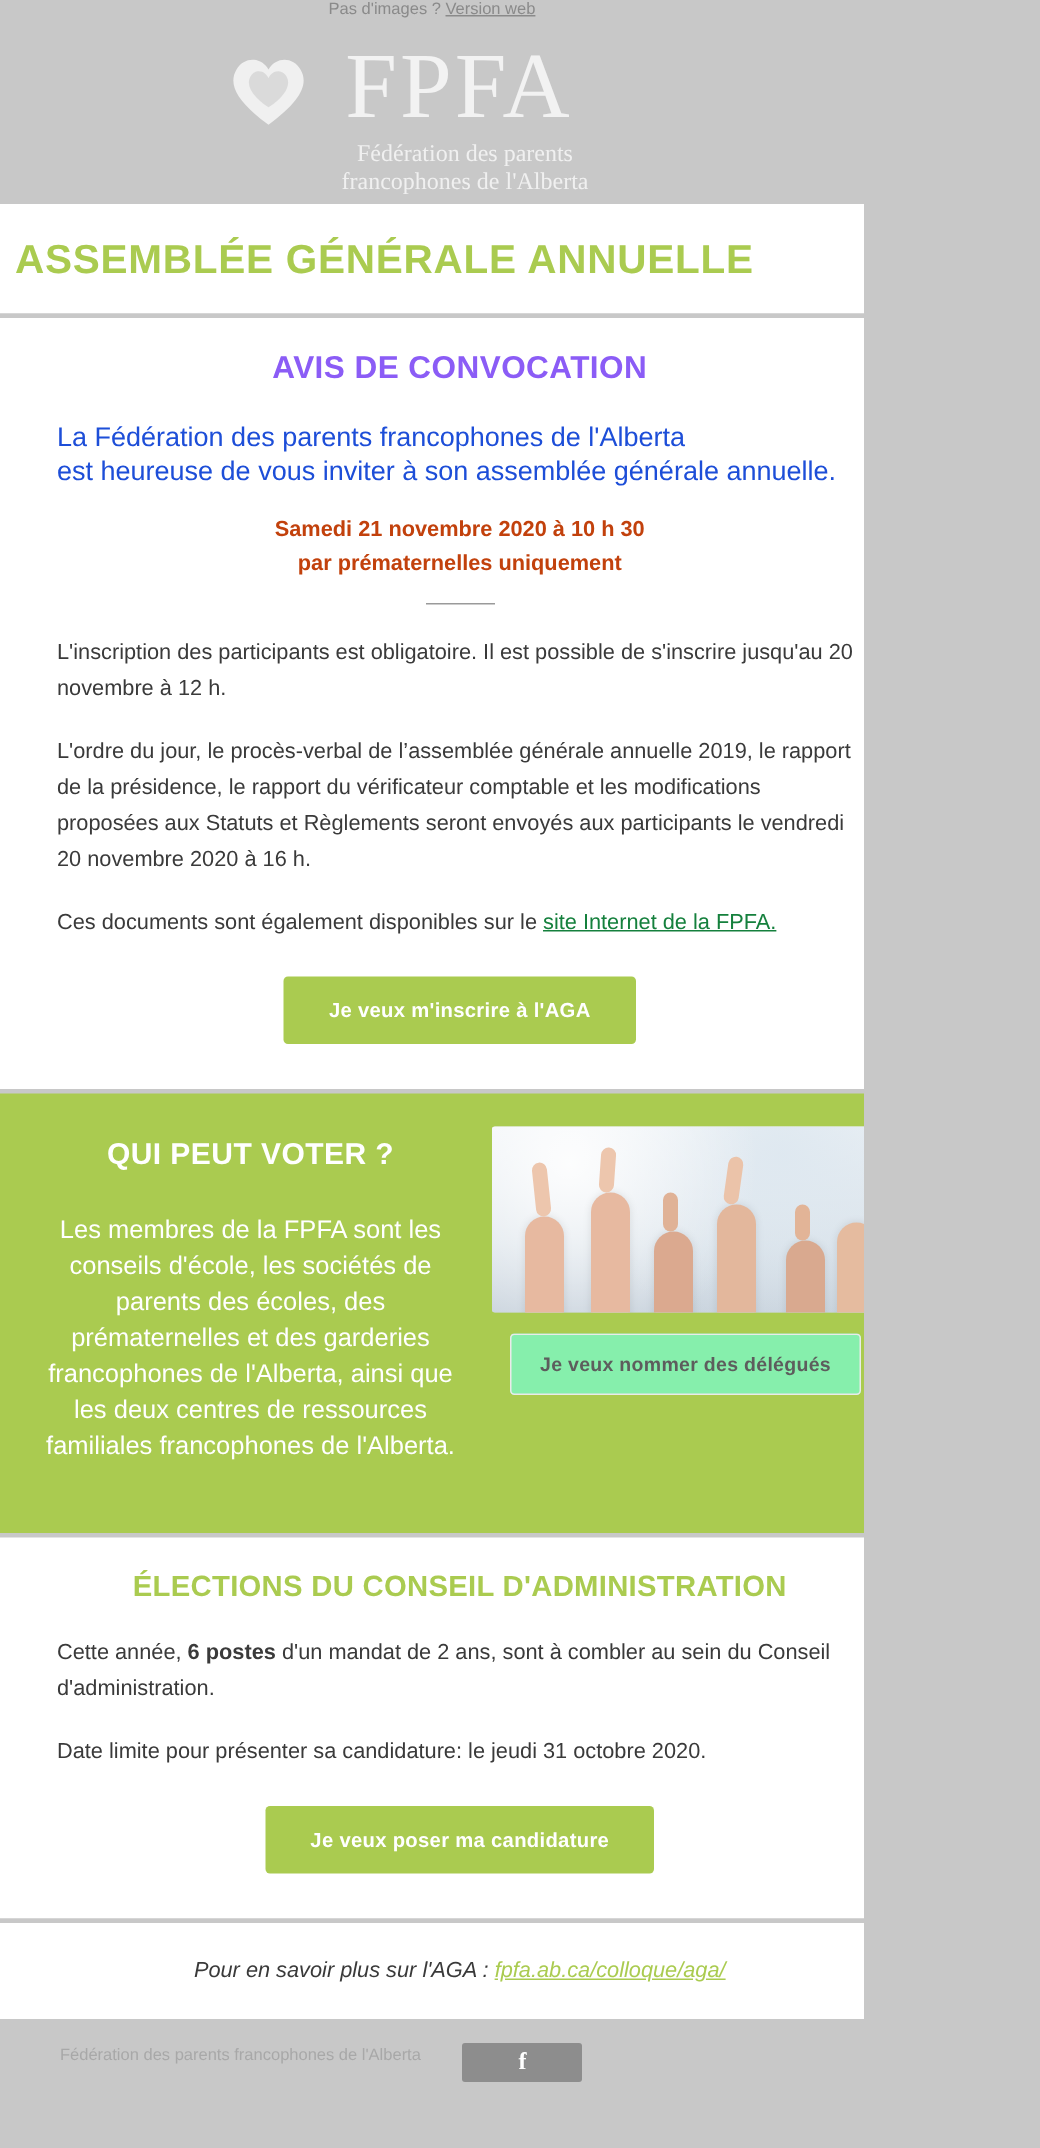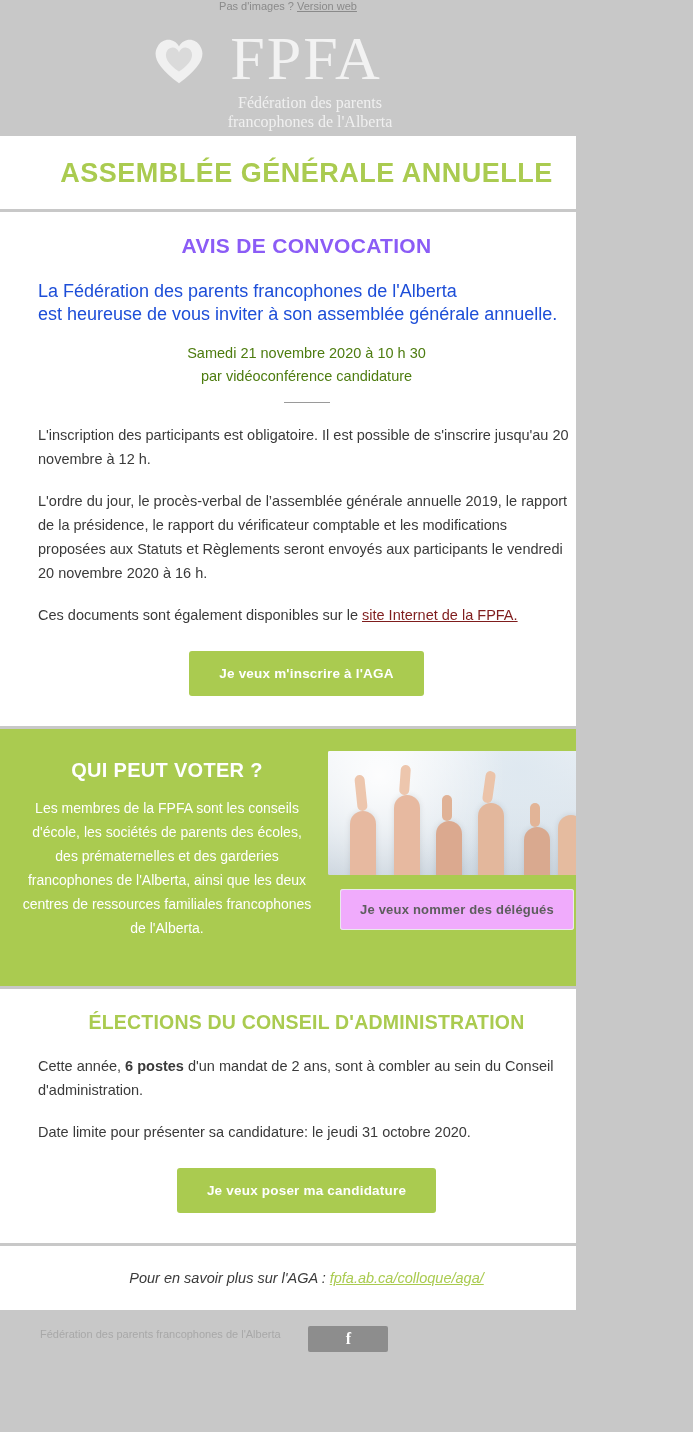--- a/index.html
+++ b/index.html
@@ -73,21 +73,20 @@
   
   .email {
     width: 613px;
     margin: 0 auto;
   }
   .band-gap { height: 3px; background: #c8c8c8; }
 
   .title-band {
     background: #ffffff;
     padding: 22px 10px 20px 10px;
-    text-align: center;
   }
   .title-band h1 {
     margin: 0;
     font-size: 27px;
     font-weight: bold;
     letter-spacing: .5px;
     color: #aacb50;
   }
 
   .section-white {
@@ -106,83 +105,83 @@
     text-align: left;
     font-size: 18px;
     line-height: 23px;
     color: #1d4ed8;
     margin: 0 0 16px 0;
   }
   .datetime {
     text-align: center;
     font-size: 14.5px;
     line-height: 23px;
-    color: #4d7c0f;
-    font-weight: normal;
+    color: #c2410c;
+    font-weight: bold;
     margin: 0 0 14px 0;
   }
   .rule {
     width: 46px;
     height: 1px;
     background: #9a9a9a;
     margin: 14px auto 20px auto;
   }
   p.body {
     font-size: 14.5px;
     line-height: 24px;
     color: #3a3a3a;
     margin: 0 0 18px 0;
     text-align: left;
   }
   p.body:last-of-type { margin-bottom: 0; }
   a.inline-link {
-    color: #7f1d1d;
+    color: #15803d;
     text-decoration: underline;
   }
   .btn-wrap { text-align: center; margin-top: 24px; }
   .btn {
     display: inline-block;
     background: #aacb50;
     color: #ffffff;
     font-size: 13.5px;
     font-weight: bold;
     padding: 15px 30px;
     border-radius: 3px;
     text-decoration: none;
     letter-spacing: .2px;
   }
   .btn.white {
-    background: #f0abfc;
+    background: #86efac;
     color: #5d5d5d;
     font-size: 13px;
     padding: 13px 20px;
     box-shadow: 0 0 0 1px #eaeaea inset;
   }
 
   
   .section-green {
     background: #aacb50;
     padding: 22px 22px 28px 22px;
     display: flex;
     gap: 16px;
   }
   .green-left {
     width: 290px;
     text-align: center;
     color: #ffffff;
   }
   .green-left h2 {
-    margin: 8px 0 14px 0;
+    margin: 8px 0 26px 0;
     font-size: 20px;
     font-weight: bold;
     color: #ffffff;
     letter-spacing: .3px;
   }
   .green-left p {
-    font-size: 14px;
+    font-size: 17px;
     line-height: 24px;
     margin: 0 0 18px 0;
     color: #ffffff;
   }
   .green-right {
     width: 258px;
     text-align: center;
   }
   .photo {
     width: 258px;
@@ -298,21 +297,21 @@
     <div class="band-gap"></div>
 
     <div class="section-white">
       <h2>AVIS DE CONVOCATION</h2>
       <p class="intro">
         <span>La Fédération des parents francophones de l'Alberta</span><br>
         <span>est heureuse de vous inviter à son assemblée générale annuelle.</span>
       </p>
       <p class="datetime">
         <span>Samedi 21 novembre 2020 à 10 h 30</span><br>
-        <span>par vidéoconférence candidature</span>
+        <span>par prématernelles uniquement</span>
       </p>
       <div class="rule"></div>
       <p class="body">L'inscription des participants est obligatoire. Il est possible de s'inscrire jusqu'au 20 novembre à 12 h.</p>
       <p class="body">L'ordre du jour, le procès-verbal de l’assemblée générale annuelle 2019, le rapport de la présidence, le rapport du vérificateur comptable et les modifications proposées aux Statuts et Règlements seront envoyés aux participants le vendredi 20 novembre 2020 à 16 h.</p>
       <p class="body">
         <span>Ces documents sont également disponibles sur le </span><a class="inline-link" href="#">site Internet de la FPFA.</a>
       </p>
       <div class="btn-wrap">
         <a class="btn" href="#">Je veux m'inscrire à l'AGA</a>
       </div>

